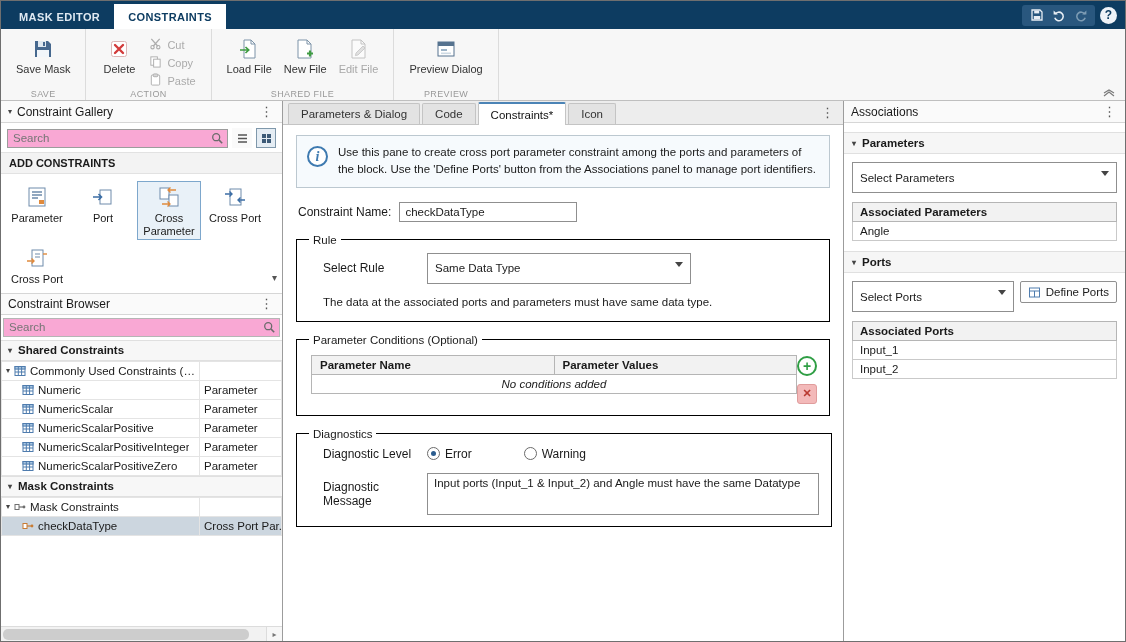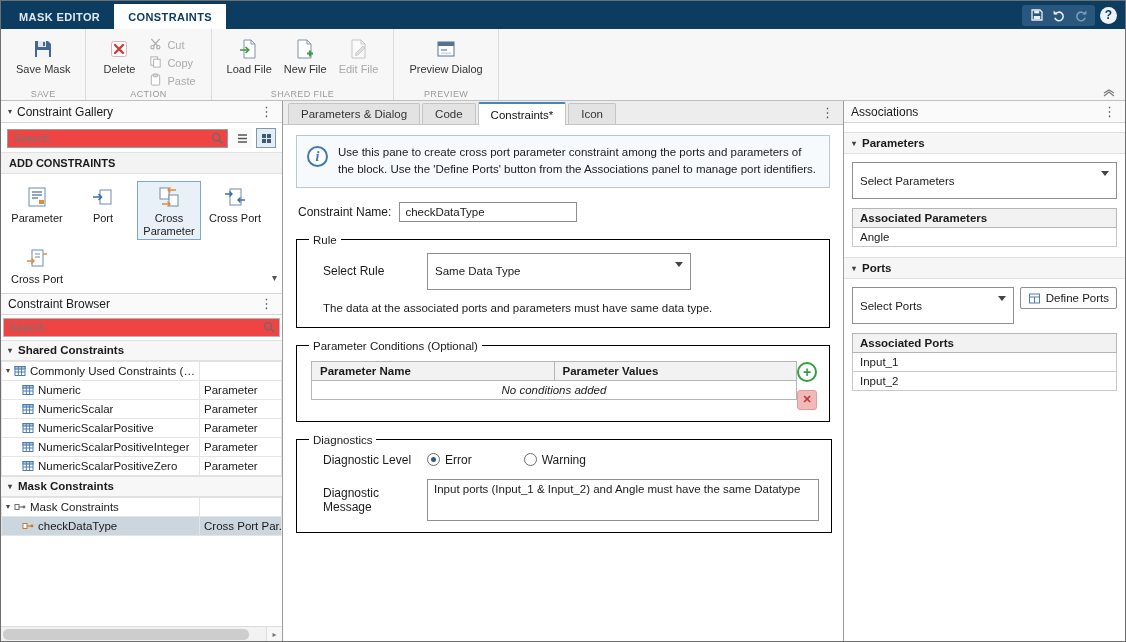--- a/index.html
+++ b/index.html
@@ -36,21 +36,21 @@
 
   
   .phead{height:22px;display:flex;align-items:center;gap:5px;padding:0 7px;border-bottom:1px solid #d6d6d6;background:#fafafa;flex:0 0 auto;}
   .phead .kebab{margin-left:auto;color:#555;font-size:13px;line-height:1;padding:0 2px;}
   .tri{font-size:8px;color:#444;}
   .ic12{width:12px;height:12px;flex:0 0 auto;}
   .ic13{width:13px;height:13px;flex:0 0 auto;}
 
   
   .searchrow{display:flex;align-items:center;gap:4px;padding:5px 6px 4px;flex:0 0 auto;}
-  .searchbox{flex:1;position:relative;height:19px;border:1px solid #9c9c9c;background:#ef4444;}
+  .searchbox{flex:1;position:relative;height:19px;border:1px solid #9c9c9c;background:#f9a8d4;}
   .searchbox input{border:none;outline:none;width:100%;height:100%;padding:0 20px 0 5px;font:11.5px "Liberation Sans",sans-serif;color:#333;background:transparent;}
   .searchbox .mag{position:absolute;right:3px;top:2px;}
   .viewbtn{width:20px;height:20px;border:1px solid transparent;display:flex;align-items:center;justify-content:center;background:#fafafa;}
   .viewbtn.active{border-color:#7f98ab;background:#e5edf4;}
   .addlabel{font-size:11px;font-weight:bold;padding:4px 8px;color:#1a1a1a;background:#f3f3f3;border-top:1px solid #e2e2e2;border-bottom:1px solid #e2e2e2;flex:0 0 auto;}
   .gallery{position:relative;display:grid;grid-template-columns:repeat(4,64px);gap:2px 2px;padding:7px 4px 4px;flex:0 0 auto;}
   .gitem{display:flex;flex-direction:column;align-items:center;gap:3px;padding:3px 1px 2px;font-size:11px;text-align:center;color:#1a1a1a;border:1px solid transparent;line-height:1.15;}
   .gitem.selected{border-color:#7da7cc;background:#e9f1f8;}
   .gicon{width:24px;height:24px;}
   .gallery-chevron{position:absolute;right:5px;bottom:10px;color:#555;font-size:10px;}
@@ -74,21 +74,21 @@
   .tabstrip .kebab{margin-left:auto;align-self:center;color:#555;font-size:13px;padding:0 4px;}
   .editor{flex:1;overflow:hidden;padding:10px 13px;background:#fff;}
   .infobox{display:flex;gap:10px;align-items:flex-start;border:1px solid #bcc8d0;background:#f6fafd;padding:8px 10px;font-size:11.5px;line-height:1.5;color:#1a1a1a;}
   .infoicon{flex:0 0 auto;width:21px;height:21px;border-radius:50%;border:2px solid #3e7ab0;color:#3e7ab0;display:flex;align-items:center;justify-content:center;font-family:"Liberation Serif",serif;font-style:italic;font-weight:bold;font-size:14px;background:#fff;margin-top:2px;}
   .cnamerow{display:flex;align-items:center;gap:8px;margin:14px 0 2px 2px;}
   .cnamerow input{width:178px;height:20px;border:1px solid #8f8f8f;padding:0 5px;font:11.5px "Liberation Sans",sans-serif;color:#1a1a1a;}
   fieldset{border:1px solid #000000;margin:12px 0 0;padding:7px 12px 11px;}
   legend{font-size:11.5px;padding:0 4px;color:#1a1a1a;}
   .formrow{display:flex;align-items:center;gap:10px;}
   .rowlabel{width:108px;flex:0 0 auto;padding-left:14px;}
-  .dropdown{position:relative;height:37px;border:1px solid #8f8f8f;background:#fff;display:flex;align-items:center;padding:0 22px 0 7px;font-size:11.5px;color:#1a1a1a;}
+  .dropdown{position:relative;height:31px;border:1px solid #8f8f8f;background:#fff;display:flex;align-items:center;padding:0 22px 0 7px;font-size:11.5px;color:#1a1a1a;}
   .dd-arrow{position:absolute;right:7px;top:8px;width:0;height:0;border-left:4px solid transparent;border-right:4px solid transparent;border-top:5px solid #444;}
   .dd-rule{width:264px;}
   .ruledesc{margin:12px 0 2px 14px;font-size:11.5px;}
   .condwrap{display:flex;align-items:flex-start;margin:2px 0 0 2px;}
   .condtable{flex:1;border-collapse:collapse;}
   .condtable th{border:1px solid #b5b5b5;background:#f2f2f2;font-size:11.5px;font-weight:bold;text-align:left;padding:3px 8px;width:50%;}
   .condtable td{border:1px solid #b5b5b5;font-size:11.5px;font-style:italic;text-align:center;padding:3px 8px;}
   .condbtns{display:flex;flex-direction:column;gap:8px;padding-top:1px;}
   .addbtn{width:20px;height:20px;border-radius:50%;border:2px solid #2f9e44;color:#2f9e44;display:flex;align-items:center;justify-content:center;font-size:14px;font-weight:bold;background:#fff;line-height:1;}
   .delcondbtn{width:20px;height:20px;border-radius:3px;background:#f3b9b9;border:1px solid #e09c9c;color:#b93a31;display:flex;align-items:center;justify-content:center;font-size:11px;font-weight:bold;}

